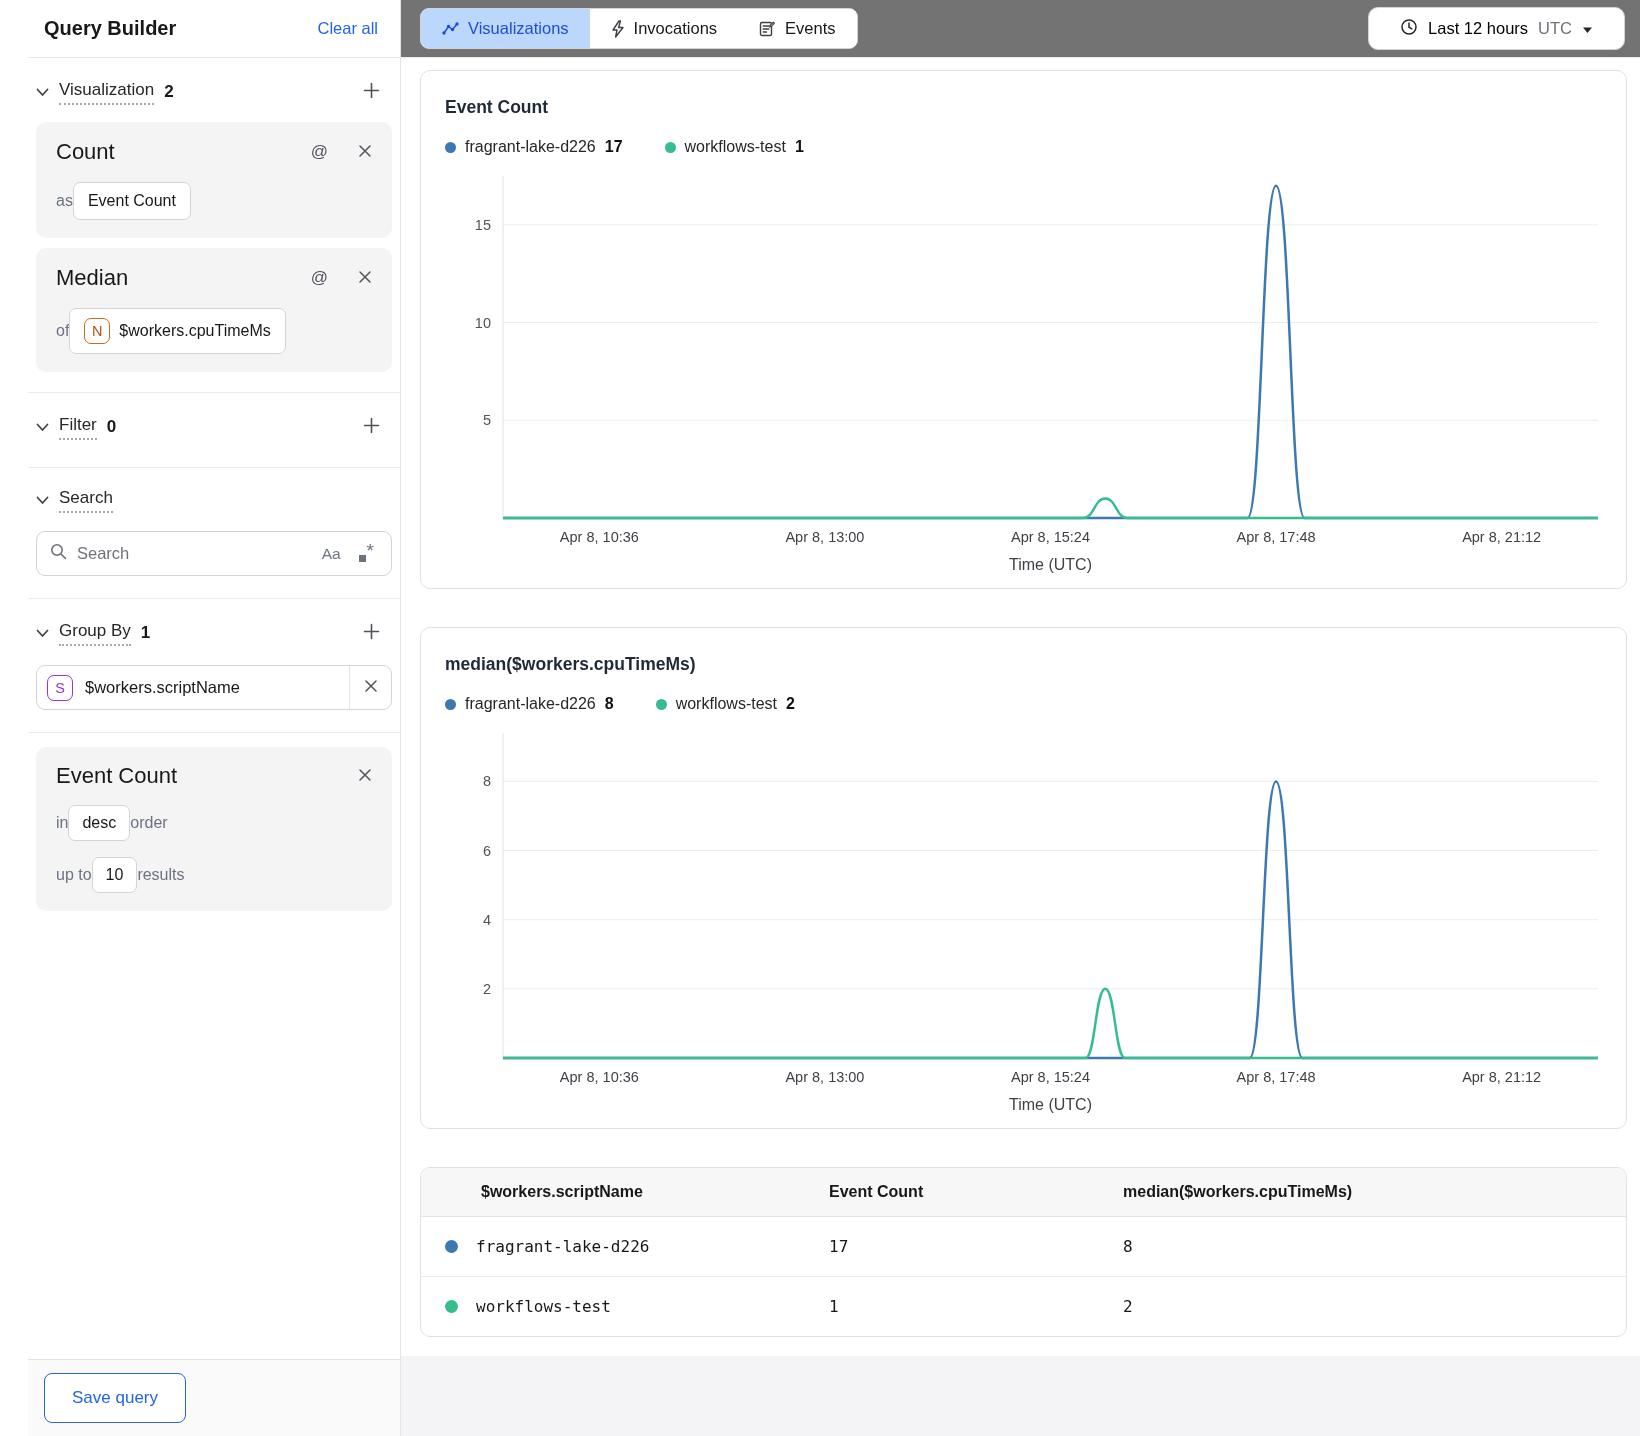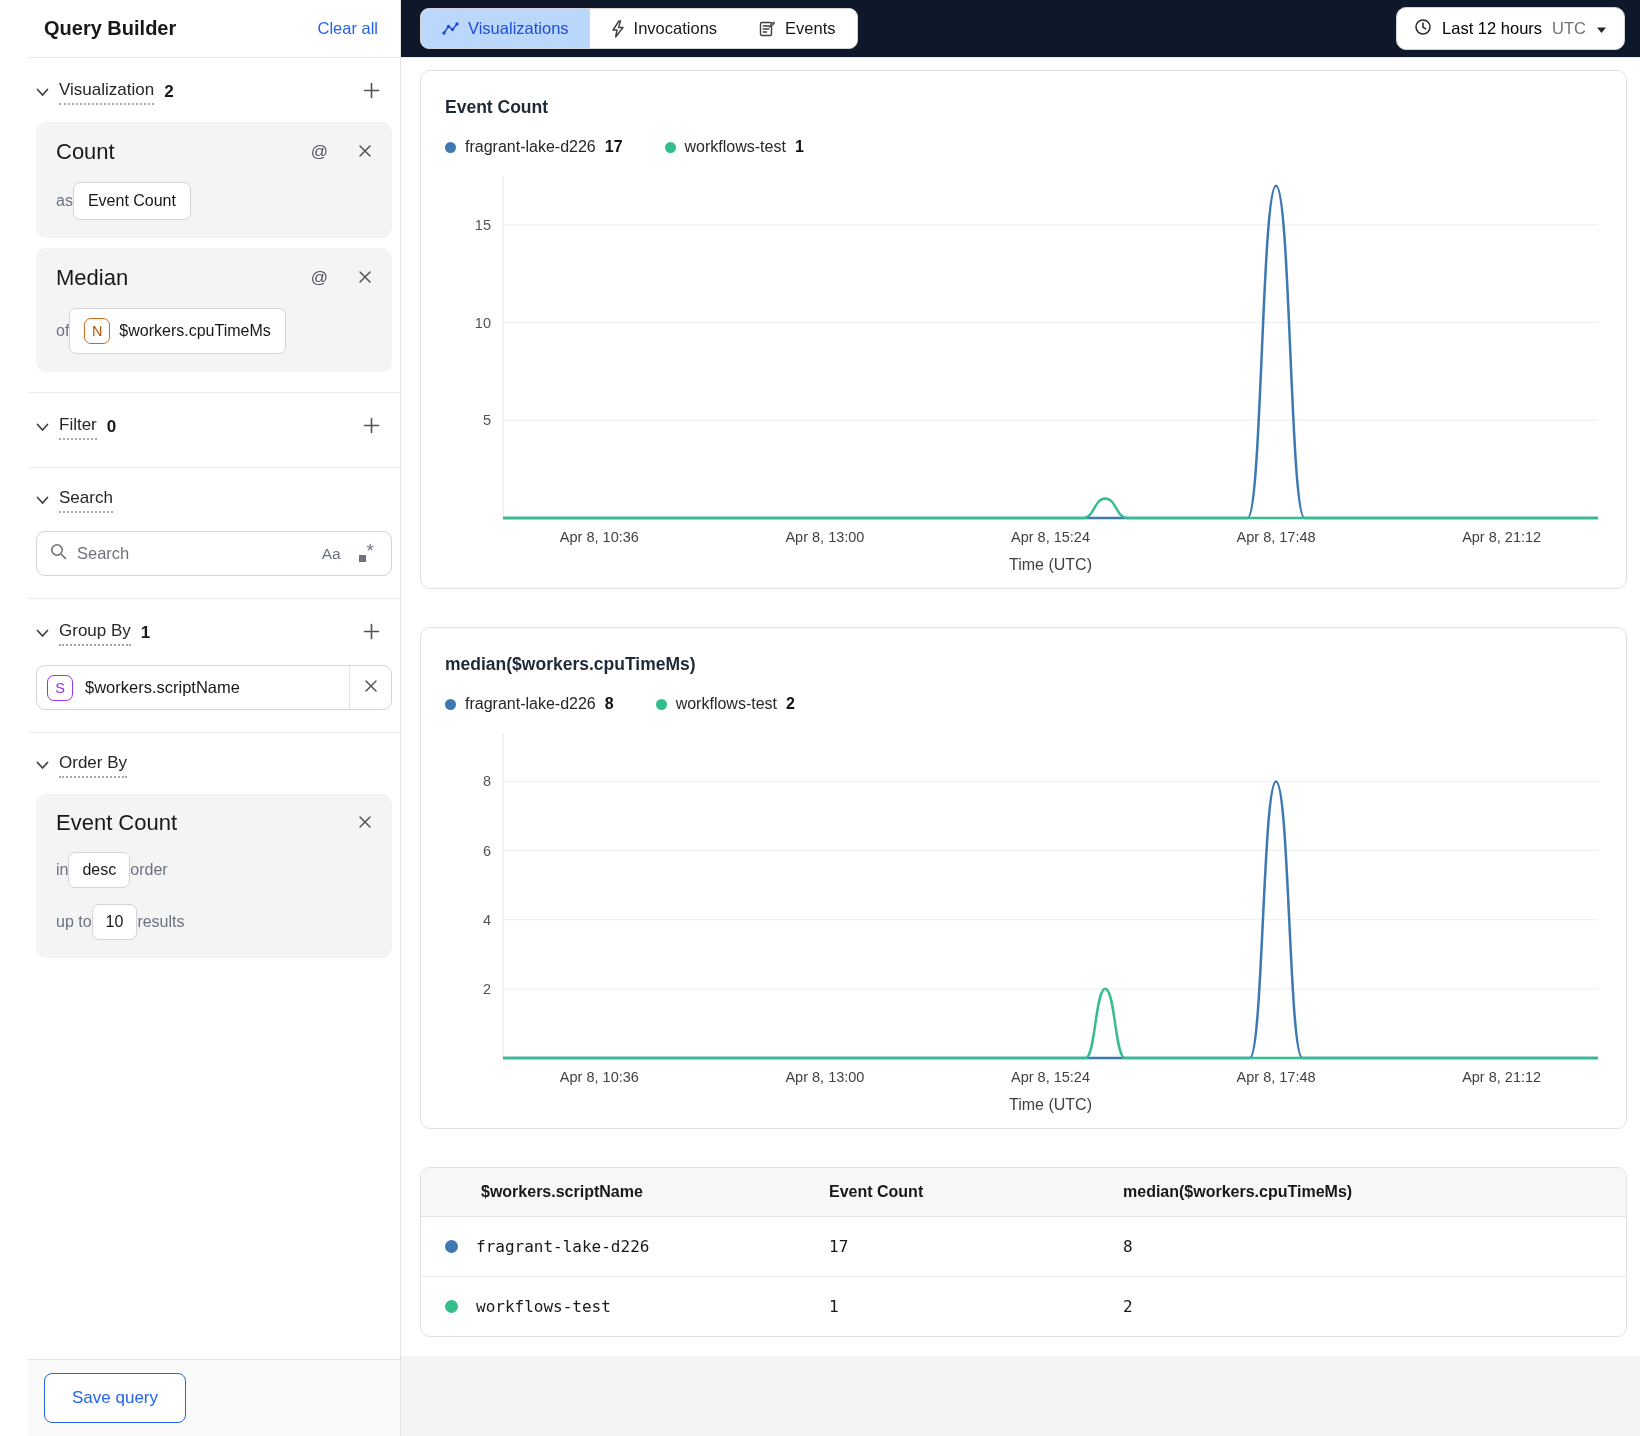--- a/index.html
+++ b/index.html
@@ -43,25 +43,25 @@
   .group-field { margin-left:12px; font-size:16.5px; color:#18181b; flex:1; }
   .group-close { width:42px; align-self:stretch; border-left:1px solid #e4e4e7; display:flex; align-items:center; justify-content:center; cursor:pointer; }
   .sb-footer { flex:none; border-top:1px solid #e4e4e7; background:#fafafa; padding:13px 16px 13px; display:flex; gap:20px; }
   .btn { border-radius:8px; font-size:17px; cursor:pointer; font-family:inherit; }
   .btn-save { width:142px; height:50px; background:#fff; border:1.5px solid #2563eb; color:#2563eb; }
   .btn-run { flex:1; height:50px; background:#2563eb; border:none; color:#fff; font-weight:600; display:flex; align-items:center; justify-content:center; gap:14px; }
   .kbd { background:rgba(255,255,255,.22); border-radius:6px; padding:3px 10px; font-size:15px; font-weight:400; }
 
   
   .main { flex:1; min-width:0; display:flex; flex-direction:column; background:#f4f4f6; }
-  .main-header { height:58px; flex:none; background:#0f172a; border-bottom:1px solid #e8e8ea; display:flex; align-items:center; justify-content:space-between; padding:0 15px 0 19px; }
+  .main-header { height:58px; flex:none; background:#737373; border-bottom:1px solid #e8e8ea; display:flex; align-items:center; justify-content:space-between; padding:0 15px 0 19px; }
   .tabs { display:flex; border:1px solid #d4d4d8; border-radius:9px; overflow:hidden; background:#fff; height:41px; }
   .tab { display:flex; align-items:center; gap:9px; padding:0 21px; font-size:16.5px; color:#18181b; cursor:pointer; background:#fff; border:none; font-family:inherit; }
   .tab.active { background:#bcd7fc; color:#1d4ed8; }
-  .time-btn { display:flex; align-items:center; gap:10px; border:1px solid #d4d4d8; border-radius:10px; height:43px; padding:0 17px; font-size:16.5px; background:#fff; cursor:pointer; font-family:inherit; }
+  .time-btn { display:flex; align-items:center; gap:10px; border:1px solid #d4d4d8; border-radius:10px; height:43px; padding:0 31px; font-size:16.5px; background:#fff; cursor:pointer; font-family:inherit; }
   .time-tz { color:#71717a; }
   .content { background:#fff; padding:12px 13px 1px 19px; flex:none; }
   .chart-card { border:1px solid #e1e1e4; border-radius:10px; background:#fff; padding:26px 24px 12px; margin-bottom:38px; }
   .chart-title { font-size:17.5px; font-weight:700; color:#1f2937; }
   .legend { display:flex; gap:42px; margin:20px 0 10px; }
   .legend-item { display:flex; align-items:center; gap:9px; font-size:16px; color:#27272a; }
   .legend-item b { color:#111113; }
   .dot { width:11px; height:11px; border-radius:50%; flex:none; }
   svg.chart { display:block; width:100%; height:auto; }
   svg.chart text { font-family:"Liberation Sans", sans-serif; }
@@ -212,28 +212,20 @@
           <span class="group-field">$workers.scriptName</span>
           <span class="group-close">
             <span><svg width="14" height="14" viewBox="0 0 14 14">
                   <path d="M2 2l10 10M12 2L2 12" stroke="#52525b" stroke-width="1.5" stroke-linecap="round"></path>
                 </svg></span>
           </span>
         </div>
       </div>
 
       <div class="sb-sec no-border">
-        <div class="sec-head">
-          <span class="sec-chevron">
-            <svg width="13" height="9" viewBox="0 0 13 9">
-                <polyline points="1.5,1.5 6.5,7 11.5,1.5" fill="none" stroke="#3f3f46" stroke-width="1.7" stroke-linecap="round" stroke-linejoin="round"></polyline>
-              </svg>
-          </span>
-          <span class="sec-label">Order By</span>
-        </div>
         <div class="viz-card">
           <div class="card-head">
             <span class="card-title">Event Count</span>
             <span class="card-actions">
               <button class="icon-btn">
                 <span><svg width="14" height="14" viewBox="0 0 14 14">
                       <path d="M2 2l10 10M12 2L2 12" stroke="#52525b" stroke-width="1.5" stroke-linecap="round"></path>
                     </svg></span>
               </button>
             </span>

